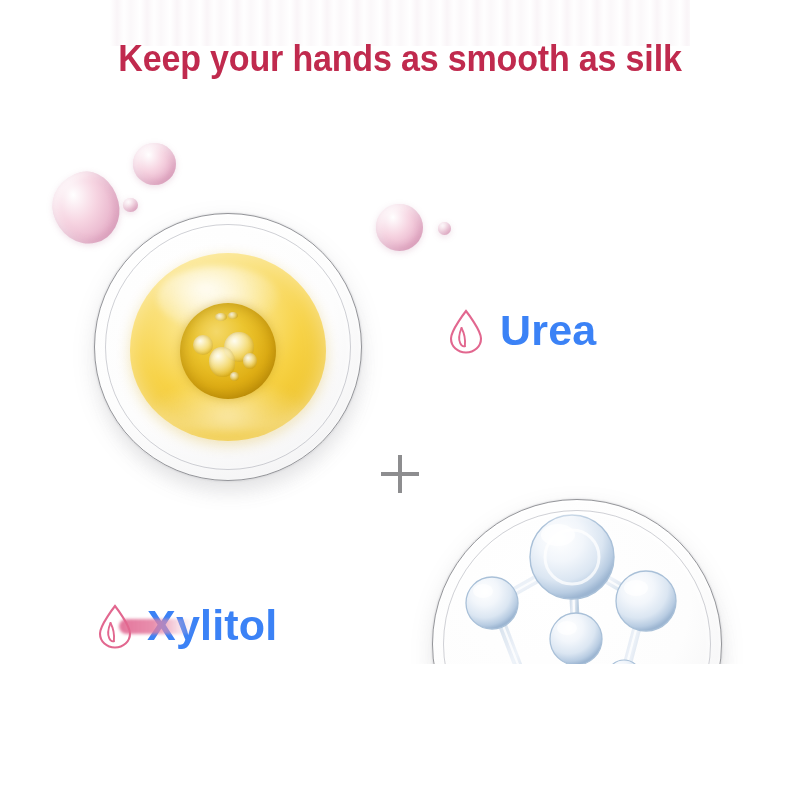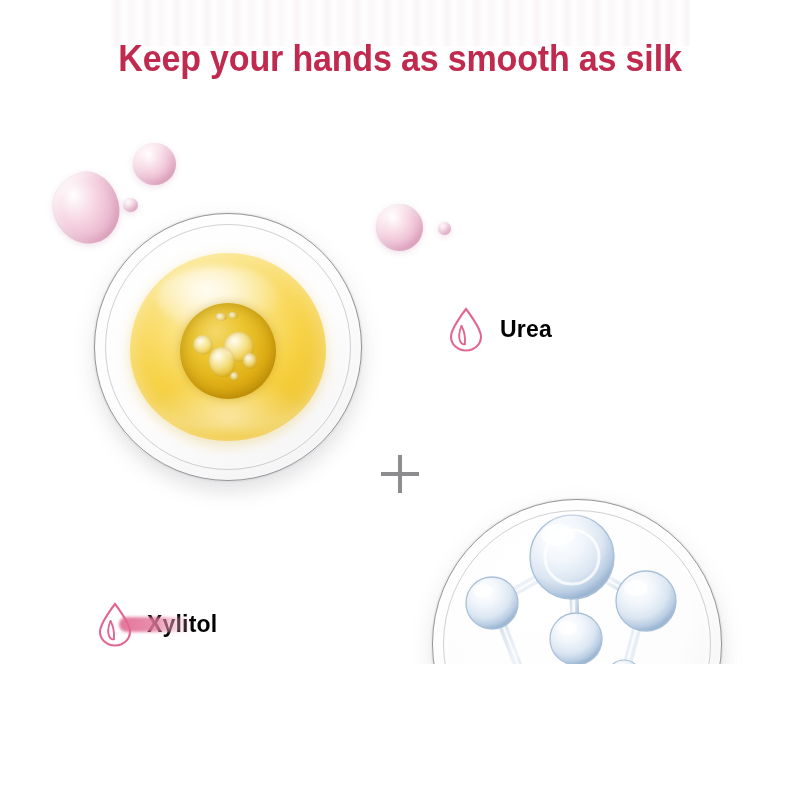--- a/index.html
+++ b/index.html
@@ -164,23 +164,23 @@
   #drop-round-b { left: 376px; top: 204px; width: 47px; height: 47px; border-radius: 50%; }
   #drop-tiny-b  { left: 438px; top: 222px; width: 13px; height: 13px; border-radius: 50%; }
 
   
   .ing-label {
     position: absolute;
     display: flex;
     align-items: center;
   }
   .ing-text {
-    font-size: 23px;
+    font-size: 43px;
     font-weight: bold;
-    color: #000000;
+    color: #3b82f6;
     font-family: "Liberation Sans Narrow", "Liberation Sans", sans-serif;
     letter-spacing: 0.2px;
     white-space: nowrap;
   }
   #label-urea { left: 448px; top: 306px; }
   #label-urea .ing-text { margin-left: 16px; }
   #label-xylitol { left: 97px; top: 601px; }
   #label-xylitol .ing-text { margin-left: 14px; }
   .drop-icon { position: relative; width: 36px; height: 46px; flex: none; }
   .smear {

